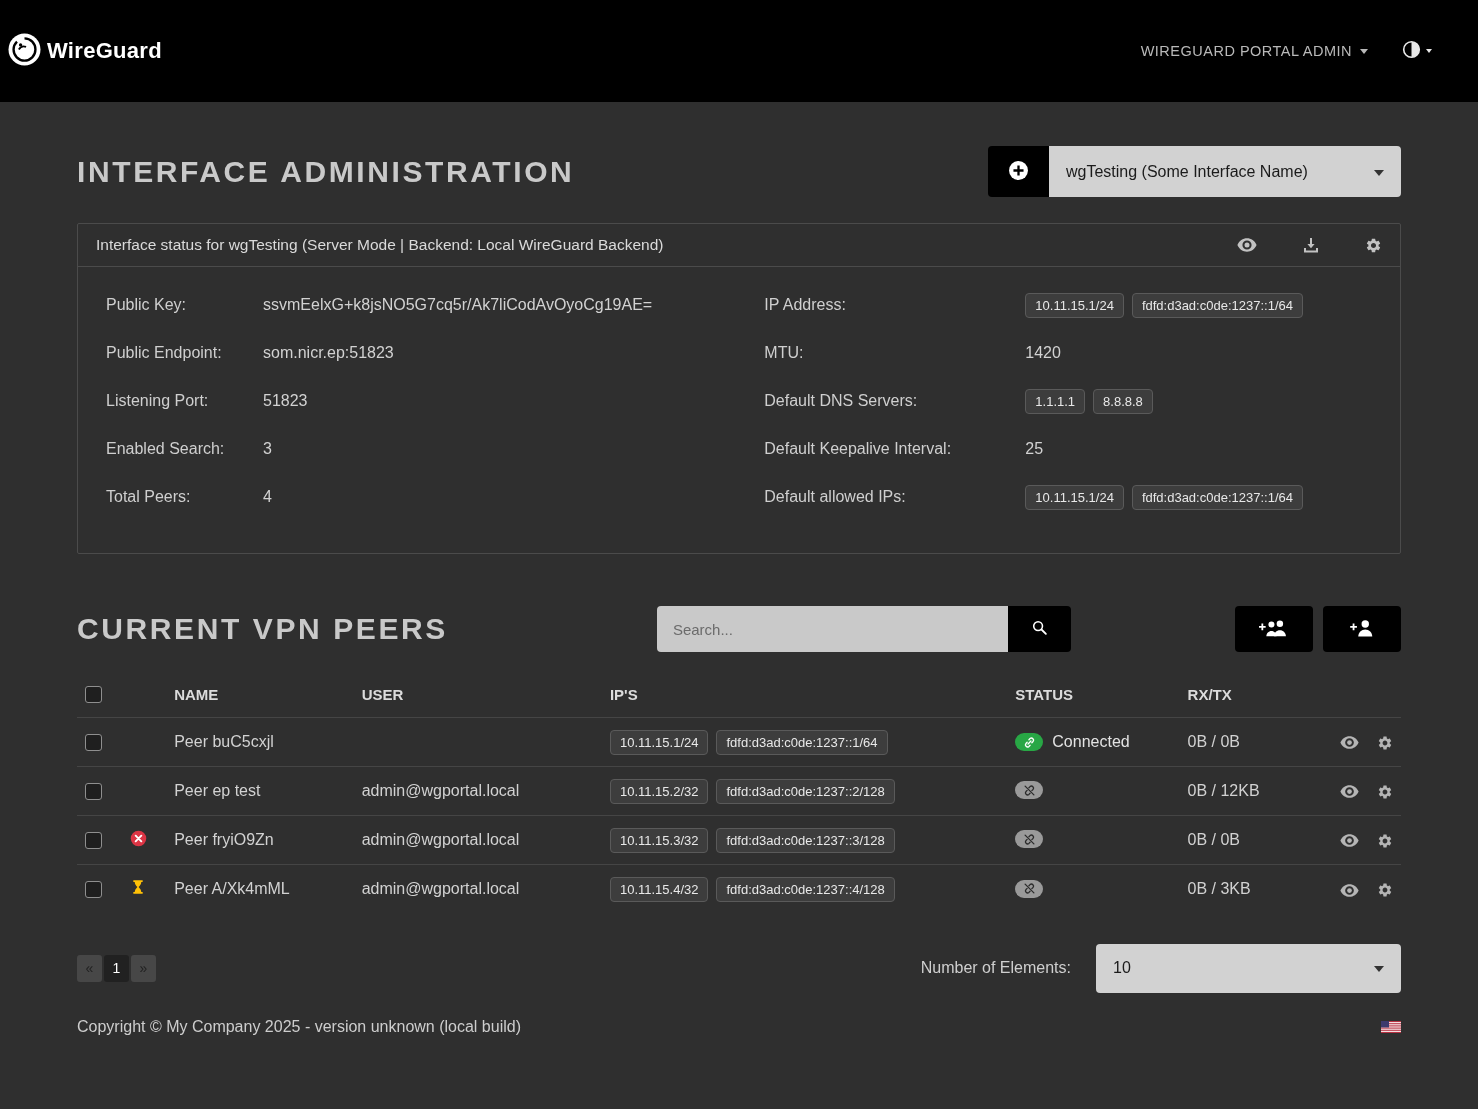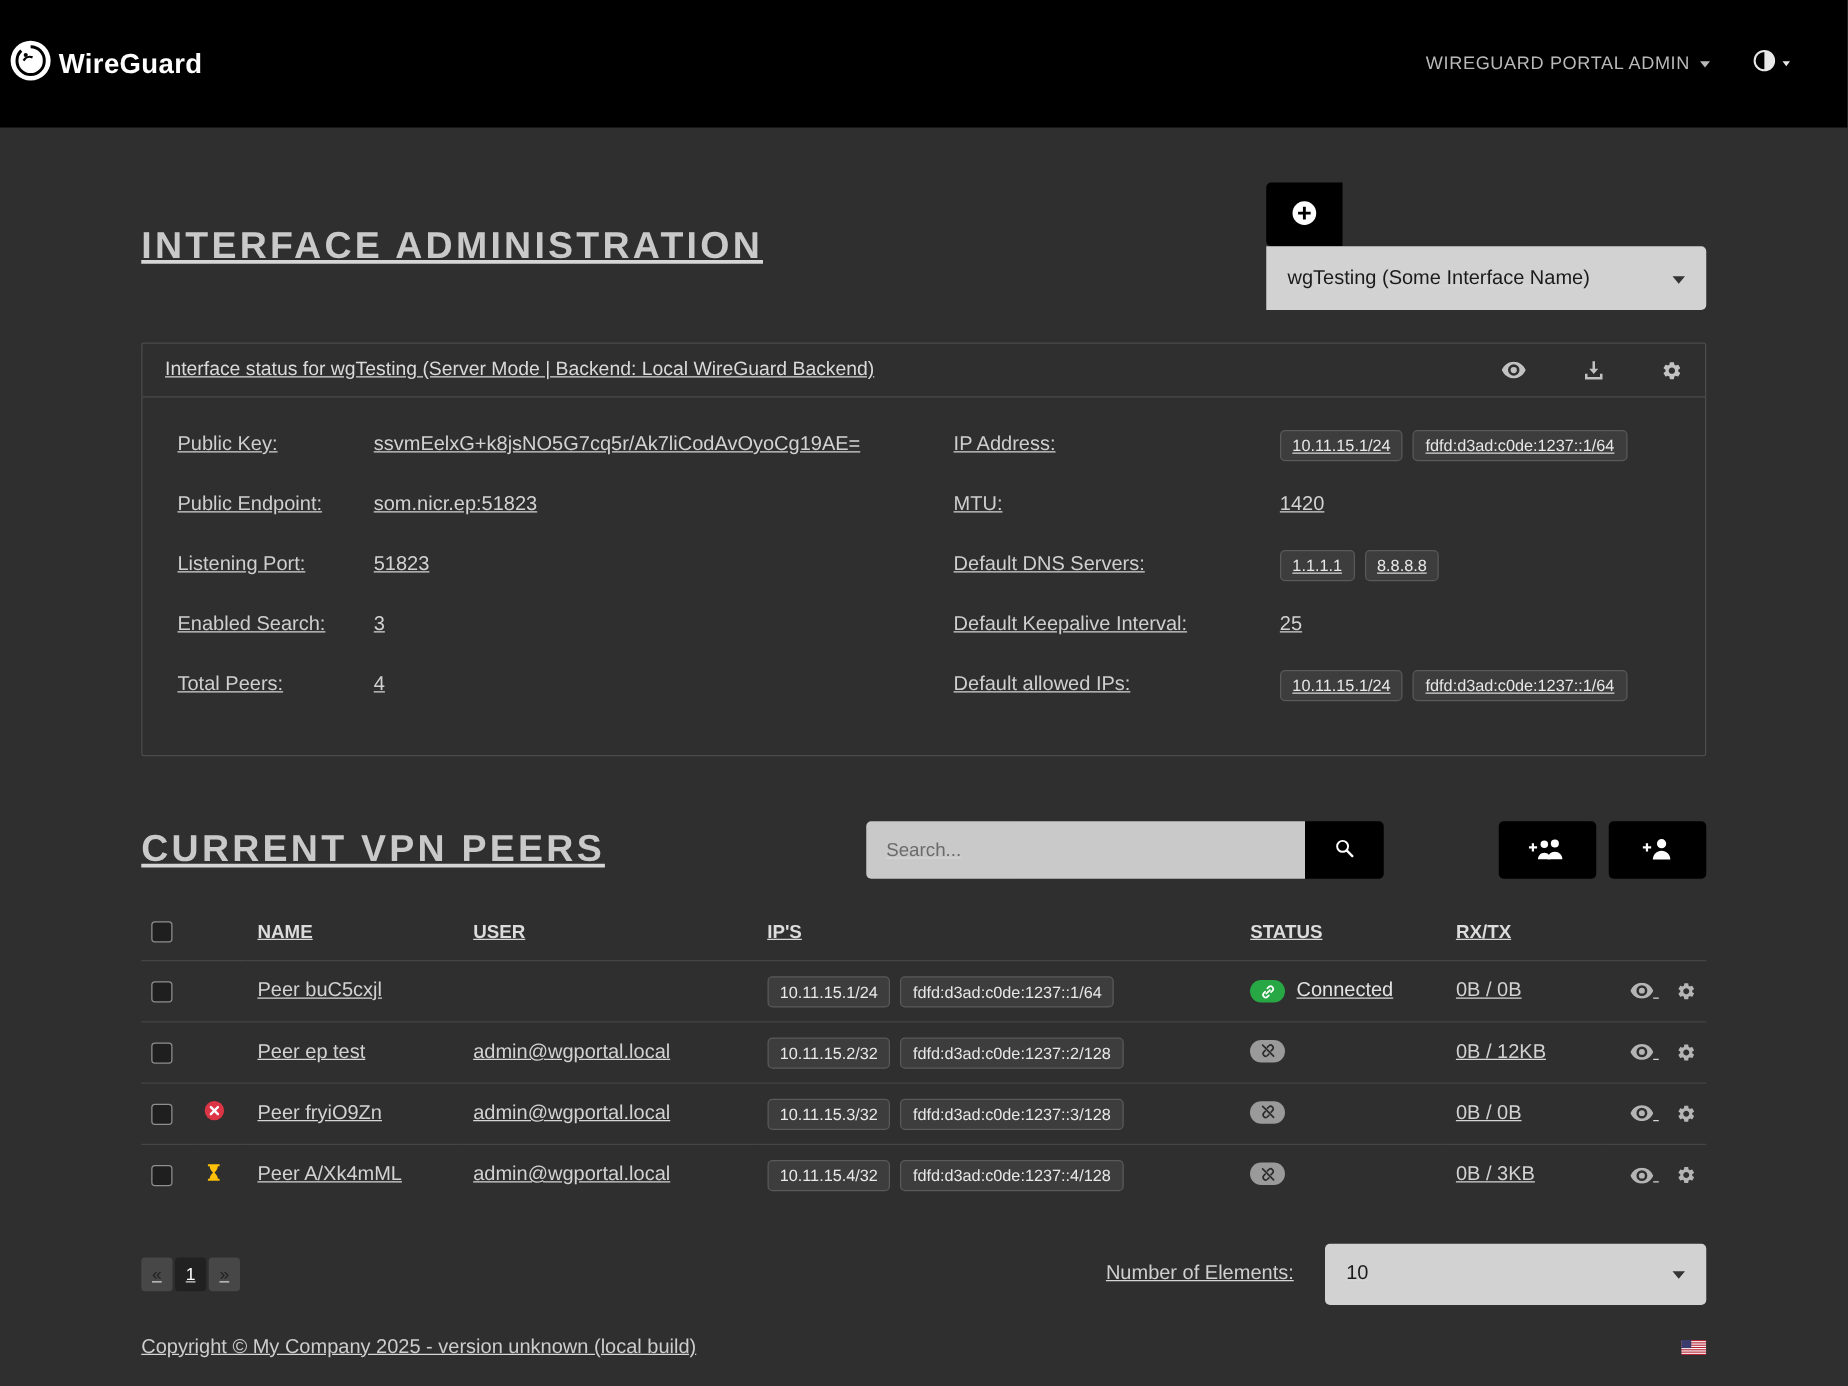--- a/index.html
+++ b/index.html
@@ -32,21 +32,21 @@
   .user-dropdown { display: flex; align-items: center; color: #b9b9b9; font-size: 14.5px; letter-spacing: 0.5px; cursor: pointer; text-transform: uppercase; }
   .caret {
     display: inline-block; width: 0; height: 0;
     border-left: 4px solid transparent; border-right: 4px solid transparent;
     border-top: 5px solid #b9b9b9; margin-left: 8px;
   }
   .theme-toggle { display: flex; align-items: center; cursor: pointer; }
   .theme-toggle .caret { margin-left: 5px; border-top-color: #e8e8e8; border-left-width: 3.5px; border-right-width: 3.5px; border-top-width: 4.5px; }
 
   
-  .container { padding: 0 113px; text-decoration: underline; }
+  .container { padding: 0 77px; }
 
   .page-header { display: flex; justify-content: space-between; align-items: center; margin-top: 44px; }
   h1.page-title, h2.section-title {
     margin: 0; font-size: 30px; font-weight: 600; letter-spacing: 2.6px;
     color: #c9c9c9; text-transform: uppercase;
   }
 
   .btn-black {
     background: #000; color: #fff; border: none; cursor: pointer;
     display: inline-flex; align-items: center; justify-content: center;
@@ -186,21 +186,21 @@
       </span>
       <span class="caret"></span>
     </div>
   </div>
 </nav>
 
 <div class="container">
 
   <div class="page-header">
     <h1 class="page-title">INTERFACE ADMINISTRATION</h1>
-    <div style="display:flex;flex-direction:column;">
+    <div style="display:flex;">
       <button class="btn-black iface-add-btn">
         <span>
           <svg viewBox="0 0 20 20" width="21" height="21">
             <circle cx="10" cy="10" r="9" fill="#fff"></circle>
             <path d="M10 5.2v9.6M5.2 10h9.6" stroke="#000" stroke-width="2.2"></path>
           </svg>
         </span>
       </button>
       <div class="select iface-select">
         <span>wgTesting (Some Interface Name)</span>

